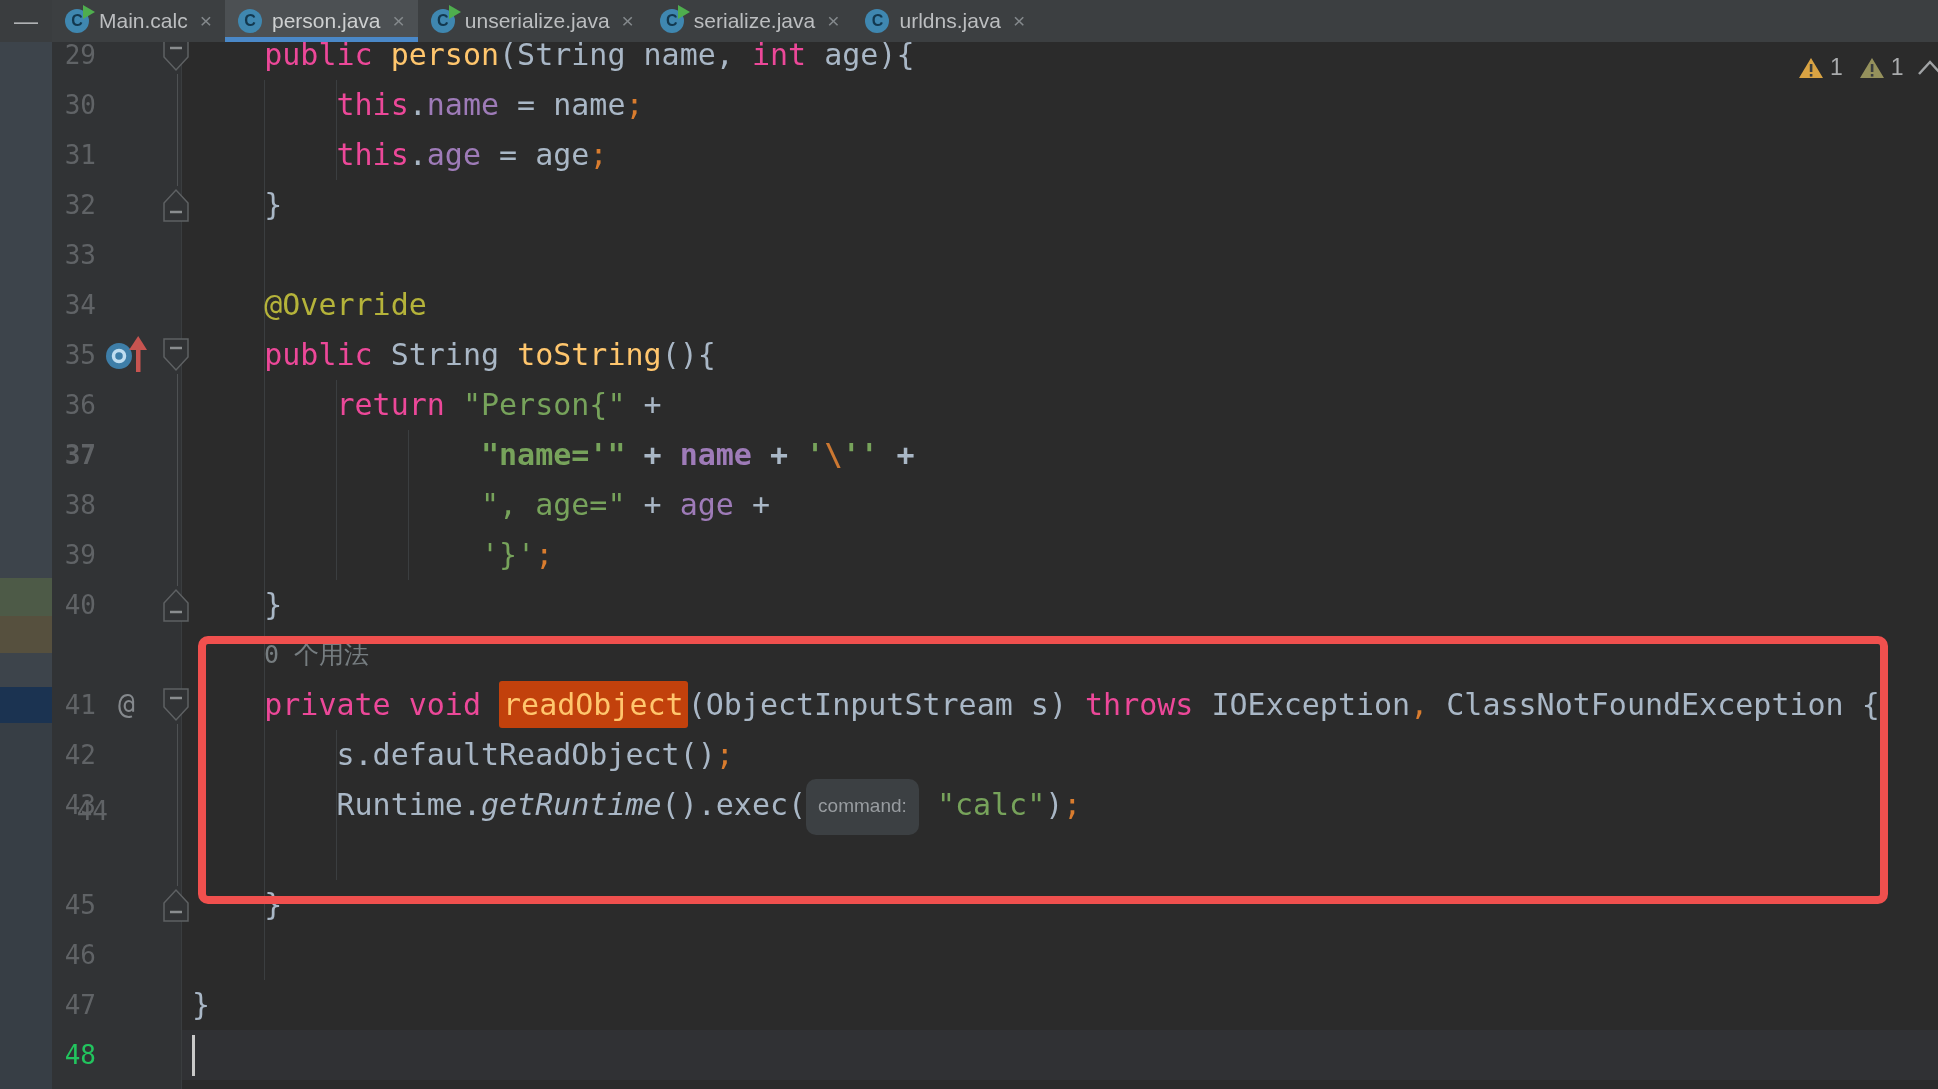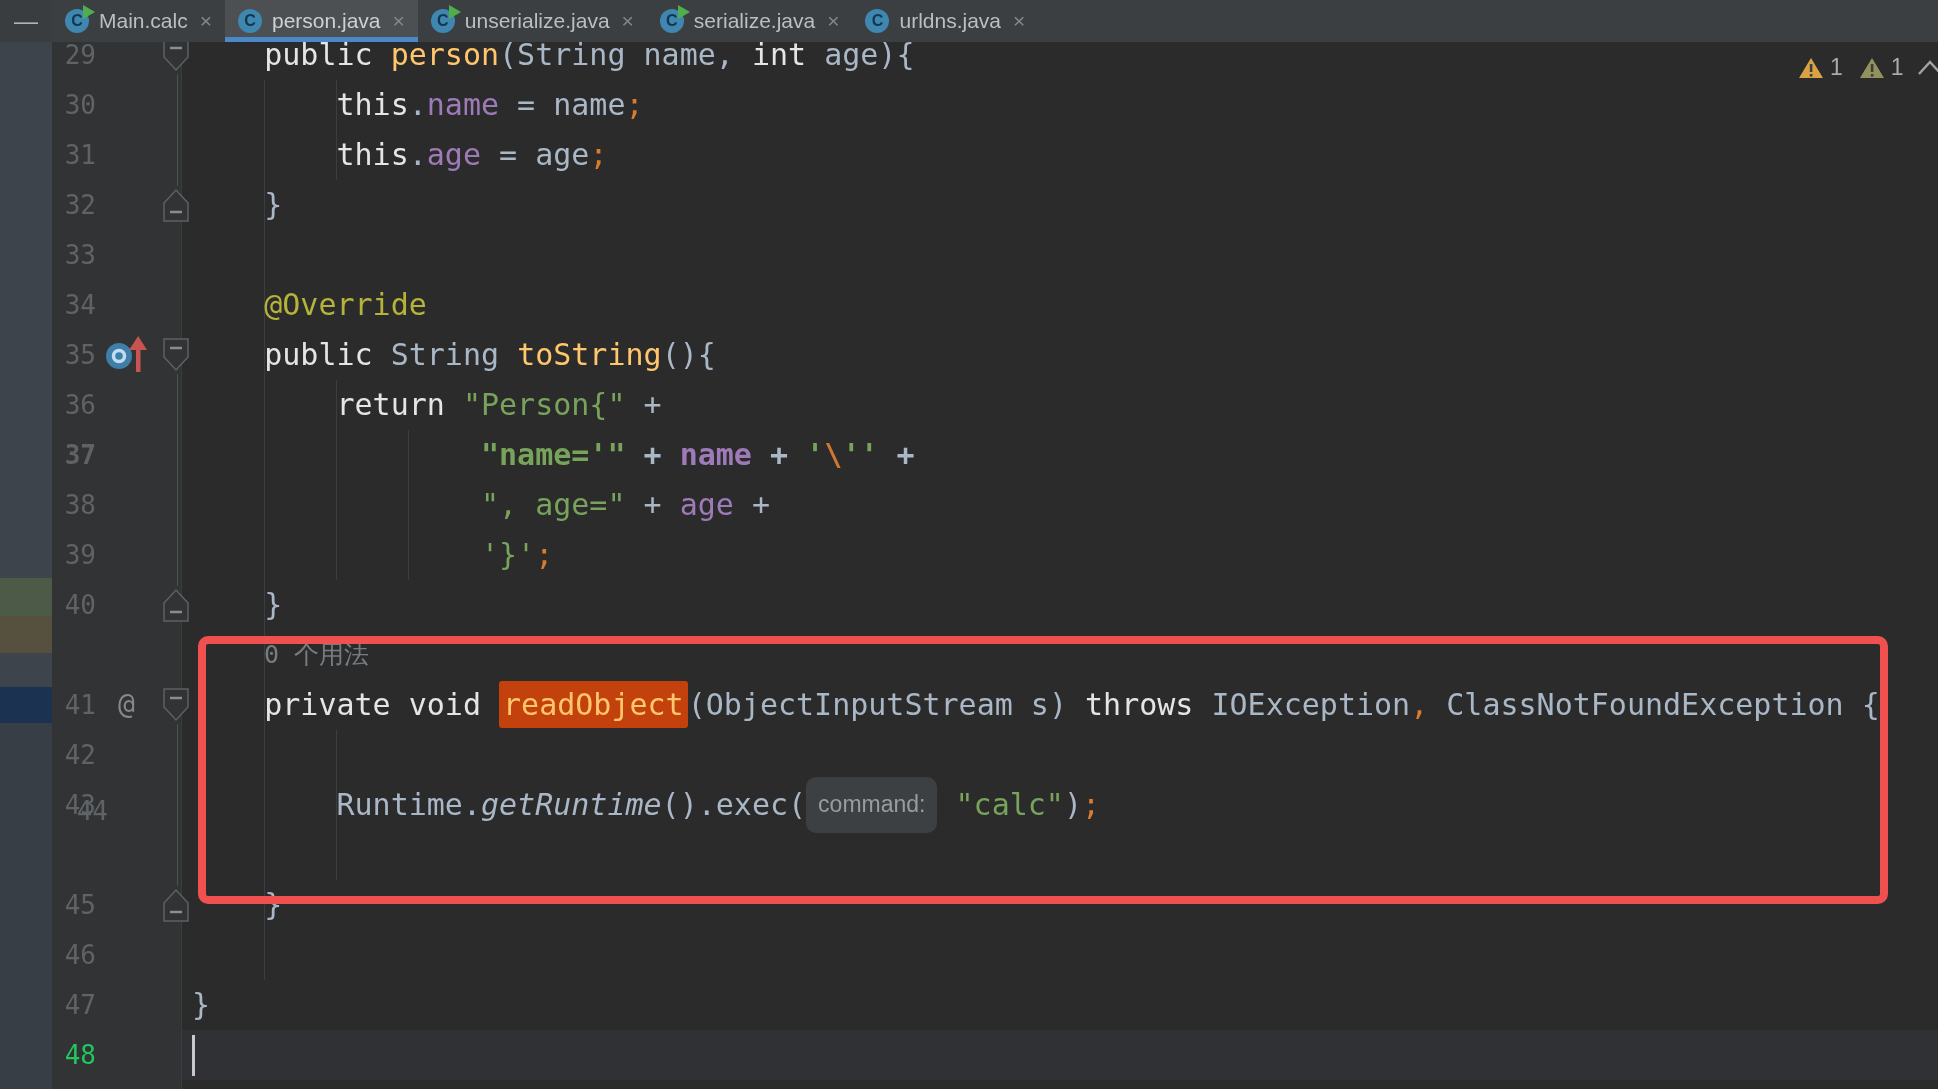--- a/index.html
+++ b/index.html
@@ -31,31 +31,31 @@
               border-top:7px solid transparent;border-bottom:7px solid transparent;border-left:12px solid #4FAE4E;}
   .tabclose{color:#84898C;font-size:21px;margin-left:4px;}
 
   
   .row{position:absolute;left:0;width:1896px;height:50px;z-index:5;}
   .lnum{position:absolute;left:52px;width:44px;text-align:right;line-height:50px;
         font-family:"DejaVu Sans Mono",monospace;font-size:26px;color:#606366;}
   .lnum.active{color:#22c55e;}
   .codetxt{position:absolute;left:192px;line-height:50px;white-space:pre;
            font-family:"DejaVu Sans Mono",monospace;font-size:30px;color:#A9B7C6;}
-  .tk-kw{color:#e5e5e5;}
+  .tk-kw{color:#ec4899;}
   .tk-def{color:#A9B7C6;}
   .tk-meth{color:#FFC66D;}
   .tk-mhl{color:#FFC66D;background:#c2410c;border-radius:3px;padding:6px 4px;}
   .tk-fld{color:#9E7BB8;}
   .tk-str{color:#77A35B;}
   .tk-esc{color:#CC7832;}
   .tk-smc{color:#D97C2E;}
   .tk-ann{color:#B5B33A;}
   .tk-sta{color:#A9B7C6;font-style:italic;}
-  .tk-chip{display:inline-block;font-family:"Liberation Sans",sans-serif;font-size:23px;color:#989CA0;
+  .tk-chip{display:inline-block;font-family:"Liberation Sans",sans-serif;font-size:19px;color:#989CA0;
            background:#3C4043;border-radius:10px;padding:2px 12px 4px;transform:translateY(-3px);}
   .usage{position:absolute;left:264px;line-height:50px;font-family:"DejaVu Sans Mono",monospace;
          font-size:25px;color:#767D80;}
   .gat{position:absolute;left:118px;line-height:50px;font-family:"DejaVu Sans Mono",monospace;
        font-size:28px;color:#85898D;}
   .foldicon{position:absolute;left:160px;top:6px;z-index:6;}
   .ovricon{position:absolute;left:102px;top:4px;z-index:6;}
 
   
   .caretrow{position:absolute;left:181px;top:1030px;width:1757px;height:50px;background:#303134;z-index:0;}
@@ -174,20 +174,21 @@
         <span class="lnum">41</span>
         <span class="foldicon"><svg width="32" height="38" viewBox="0 0 32 38">
             <path d="M4 3 H28 V21 L16 34 L4 21 Z" fill="#313335" stroke="#5E6163" stroke-width="1.5"></path>
             <path d="M10 12 H22" stroke="#8A8D8F" stroke-width="2.5"></path>
           </svg></span>
         <span class="gat">@</span>
         <span class="codetxt"><span class="tk-kw">    private void </span><span class="tk-mhl">readObject</span><span class="tk-def">(ObjectInputStream s) </span><span class="tk-kw">throws</span><span class="tk-def"> IOException</span><span class="tk-smc">,</span><span class="tk-def"> ClassNotFoundException {</span></span>
       </div>
       <div class="row" style="top: 730px;">
         <span class="lnum">42</span>
+        <span class="codetxt"><span class="tk-def">        s.defaultReadObject()</span><span class="tk-smc">;</span></span>
       </div>
       <div class="row" style="top: 780px;">
         <span class="lnum">43</span>
         <span class="codetxt"><span class="tk-def">        Runtime.</span><span class="tk-sta">getRuntime</span><span class="tk-def">().exec(</span><span class="tk-chip">command:</span><span class="tk-def"> </span><span class="tk-str">"calc"</span><span class="tk-def">)</span><span class="tk-smc">;</span></span>
       </div>
       <div class="row" style="top: 786px; margin-left: 12px;">
         <span class="lnum">44</span>
       </div>
       <div class="row" style="top: 880px;">
         <span class="lnum">45</span>

